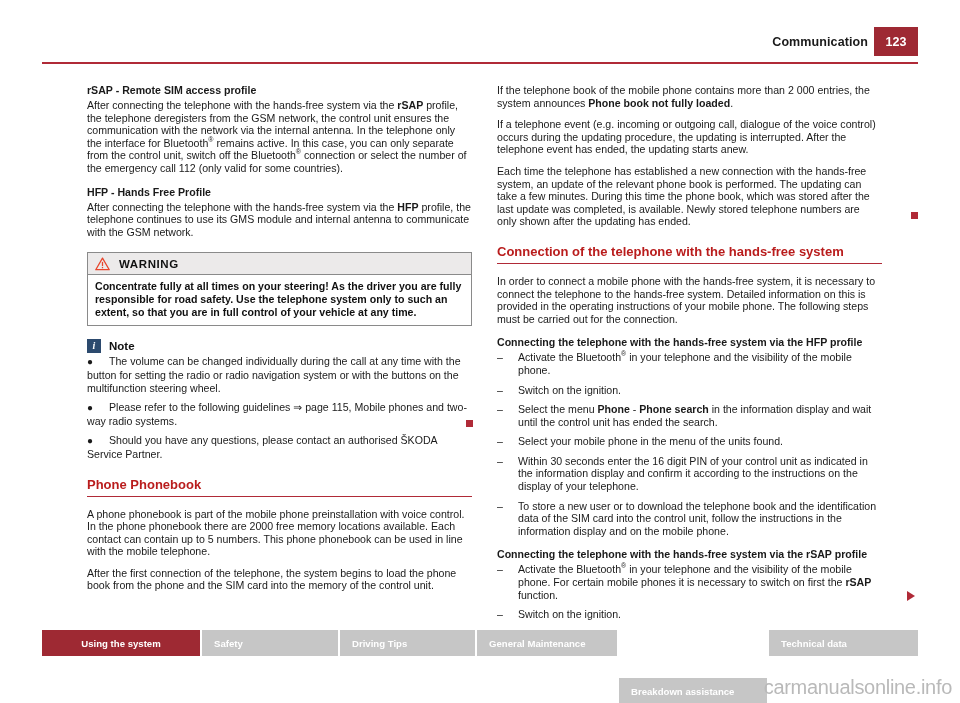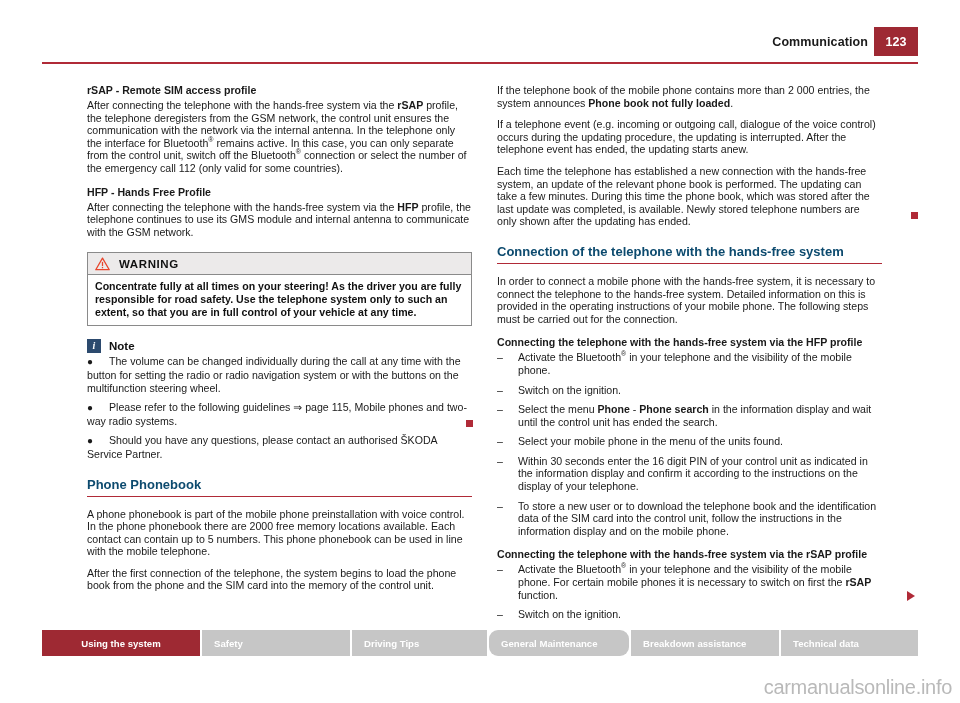--- a/index.html
+++ b/index.html
@@ -80,21 +80,21 @@
     vertical-align: super;
     line-height: 0;
   }
 
   
   .sec-head {
     margin: 16px 0 0 0;
     padding: 0 0 3px 0;
     font-size: 13px;
     font-weight: bold;
-    color: #0c4a6e;
+    color: #b91c1c;
     border-bottom: 1.4px solid #b02a37;
     line-height: 16px;
   }
   .sec-head + p, .sec-head + .p { margin-top: 11px; }
 
   
   .warning-box {
     margin: 14px 0 0 0;
     border: 1px solid #8a8a8a;
     background: #ffffff;
@@ -211,24 +211,24 @@
     display: flex;
     align-items: center;
     padding-left: 12px;
     white-space: nowrap;
     overflow: hidden;
   }
   .tab.active {
     background: #9e2933;
   }
   .tab-0 { width: 158px; justify-content: center; padding-left: 0; }
-  .tab-1 { width: 148px; }
+  .tab-1 { width: 136px; }
   .tab-2 { width: 135px; }
-  .tab-3 { width: 140px; border-radius: 9px; }
-  .tab-4 { width: 148px; }
+  .tab-3 { width: 140px; }
+  .tab-4 { width: 148px; margin-top: 48px; }
   .tab-5 { flex: 1 1 auto; }
 
   
   .watermark {
     position: absolute;
     right: 8px; bottom: 4px;
     font-size: 20px;
     color: #b9b9b9;
     font-family: "Liberation Sans", sans-serif;
     letter-spacing: -0.3px;

